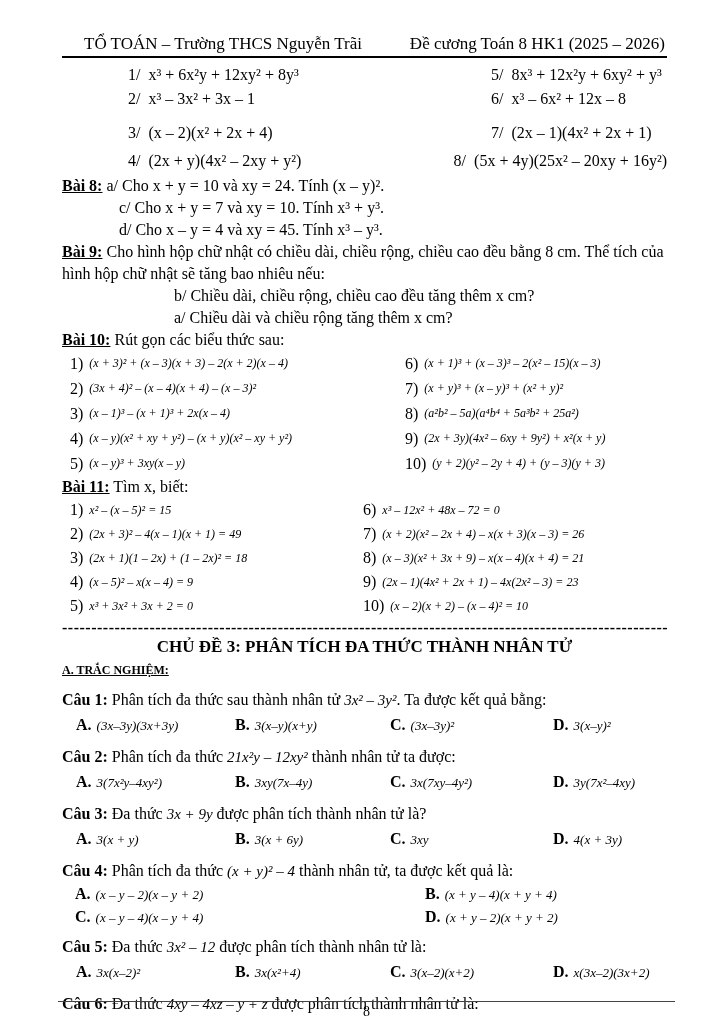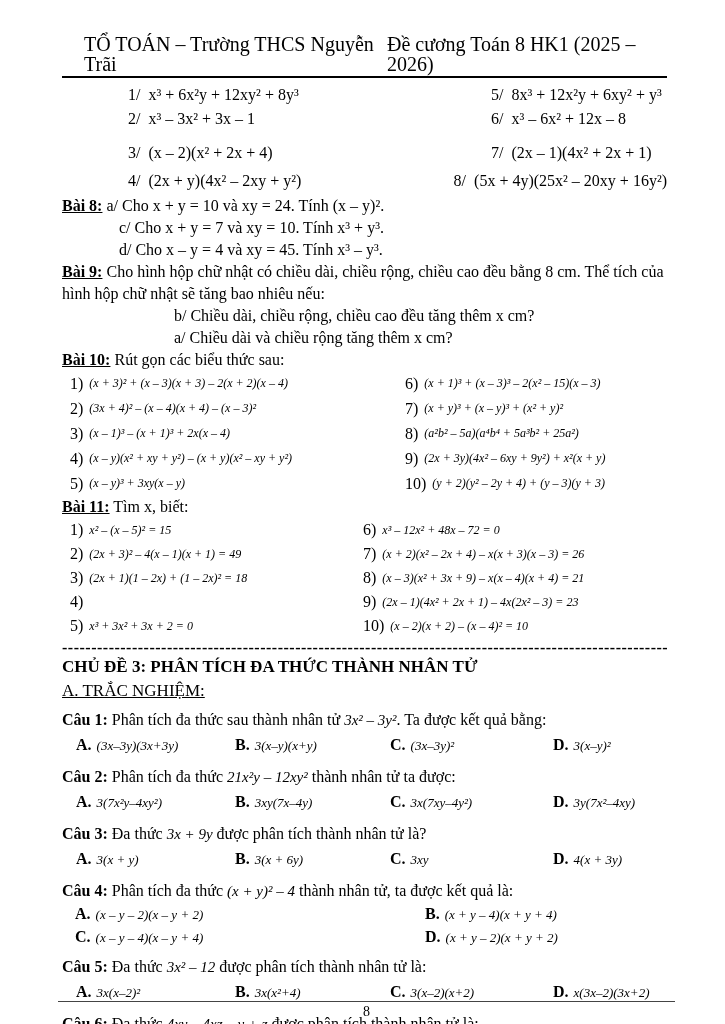--- a/index.html
+++ b/index.html
@@ -5,21 +5,21 @@
   html,body{margin:0;padding:0}
   body{
     width:725px;height:1024px;background:#fff;color:#000;
     font-family:"Liberation Serif","DejaVu Serif",serif;font-size:16px;
     overflow:hidden;position:relative;
   }
   .page{padding:34px 58px 0 62px}
 
   
   .hdr{display:flex;justify-content:space-between;
-       font-size:20px;line-height:20px;border-bottom:2px solid #000;
+       font-size:17px;line-height:20px;border-bottom:2px solid #000;
        padding:0 2px 2px 22px}
 
   
   .top-items{margin-top:5px}
   .trow{display:flex;line-height:24px;white-space:nowrap}
   .trow.tall{line-height:28px}
   .trow.gap{margin-top:8px}
   .tcell{display:flex;width:302px;padding-left:66px}
   .tcell.r{flex:1;width:auto;padding-left:61px}
   .tnum{margin-right:8px}
@@ -38,22 +38,22 @@
   .b11 .cl{width:293px}
   .cr{display:flex;flex:1}
   .enum{margin-right:6px}
   .expr{font-style:italic;font-size:12px}
 
   
   .divider{line-height:15px;overflow:hidden;white-space:nowrap;
            font-weight:bold;letter-spacing:0.5px;margin-top:2px}
 
   
-  .chude{font-weight:bold;font-size:17px;line-height:24px}
-  .secA{font-weight:normal;text-decoration:underline;font-size:17px;line-height:23px}
+  .chude{text-align:center;font-weight:bold;font-size:17px;line-height:24px}
+  .secA{font-weight:bold;text-decoration:underline;font-size:12px;line-height:23px}
 
   
   .qline{line-height:23px;margin-top:6px}
   .qmath{font-style:italic;font-size:15px}
   .opts4{display:grid;grid-template-columns:173px 155px 163px 1fr;
          line-height:26px;white-space:nowrap}
   .opts4 .oc1{padding-left:14px}
   .opts2{display:grid;grid-template-columns:363px 1fr;
          line-height:22px;white-space:nowrap}
   .opts2 .oc1{padding-left:13px}
@@ -224,20 +224,21 @@
         <span class="expr">(2x + 1)(1 – 2x) + (1 – 2x)² = 18</span>
       </div>
       <div class="cr">
         <span class="enum">8)</span>
         <span class="expr">(x – 3)(x² + 3x + 9) – x(x – 4)(x + 4) = 21</span>
       </div>
     </div>
     <div class="exrow">
       <div class="cl">
         <span class="enum">4)</span>
+        <span class="expr">(x – 5)² – x(x – 4) = 9</span>
       </div>
       <div class="cr">
         <span class="enum">9)</span>
         <span class="expr">(2x – 1)(4x² + 2x + 1) – 4x(2x² – 3) = 23</span>
       </div>
     </div>
     <div class="exrow">
       <div class="cl">
         <span class="enum">5)</span>
         <span class="expr">x³ + 3x² + 3x + 2 = 0</span>

